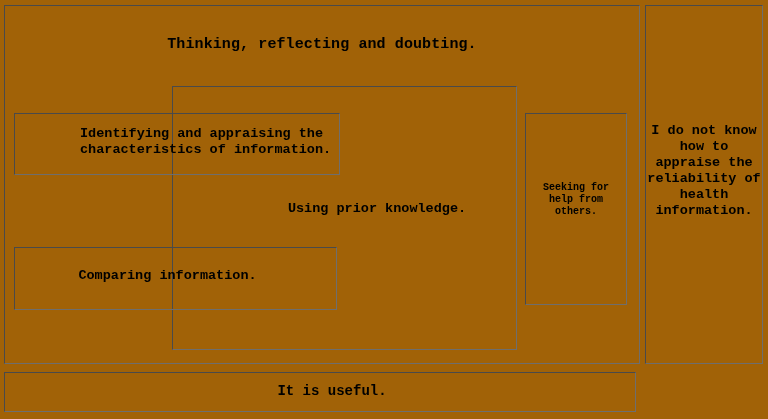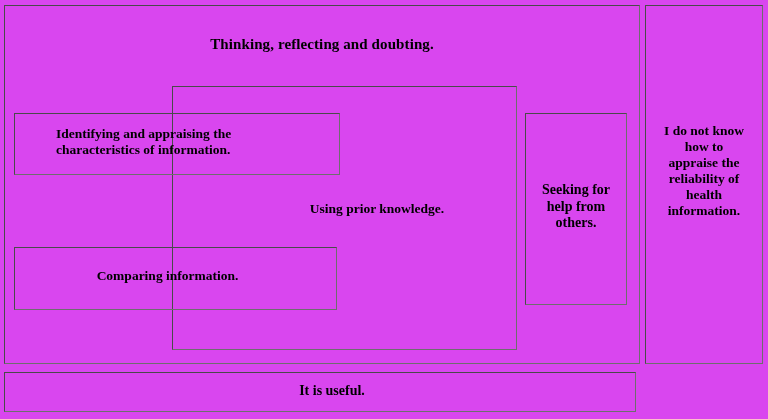--- a/index.html
+++ b/index.html
@@ -5,22 +5,22 @@
 <style>
   html, body {
     margin: 0;
     padding: 0;
     background: #ffffff;
   }
   #canvas {
     position: relative;
     width: 768px;
     height: 419px;
-    background: #d946ef;
-    font-family: Liberation Serif, serif;
+    background: #a16207;
+    font-family: Liberation Mono, monospace;
     overflow: hidden;
   }
   .box {
     position: absolute;
     box-sizing: border-box;
     border: 1px solid #6e6e6e;
     border-top-color: #4a4a4a;
     border-left-color: #4a4a4a;
     background: transparent;
   }
@@ -44,37 +44,37 @@
   #comparing-box    { left: 14px;  top: 247px; width: 323px; height: 63px; }
   #seeking-box      { left: 525px; top: 113px; width: 102px; height: 192px; }
 
   
   #title-label {
     left: 4px; top: 36px; width: 636px;
     font-size: 15px;
     letter-spacing: 0.1px;
   }
   #identifying-label {
-    left: 8px; top: 126px; width: 300px;
+    left: 32px; top: 126px; width: 300px;
     font-size: 13.5px;
     text-align: left;
     padding-left: 48px;
     box-sizing: border-box;
   }
   #comparing-label {
     left: 14px; top: 268px; width: 307px;
     font-size: 13.5px;
   }
   #prior-knowledge-label {
     left: 277px; top: 201px; width: 200px;
     font-size: 13.5px;
   }
   #seeking-label {
     left: 527px; top: 182px; width: 98px;
-    font-size: 14px;
+    font-size: 10px;
   }
   #right-label {
     left: 647px; top: 111px; width: 114px;
     font-size: 13.5px;
     margin-top: 12px;
   }
   #useful-label {
     left: 16px; top: 383px; width: 632px;
     font-size: 14px;
   }

